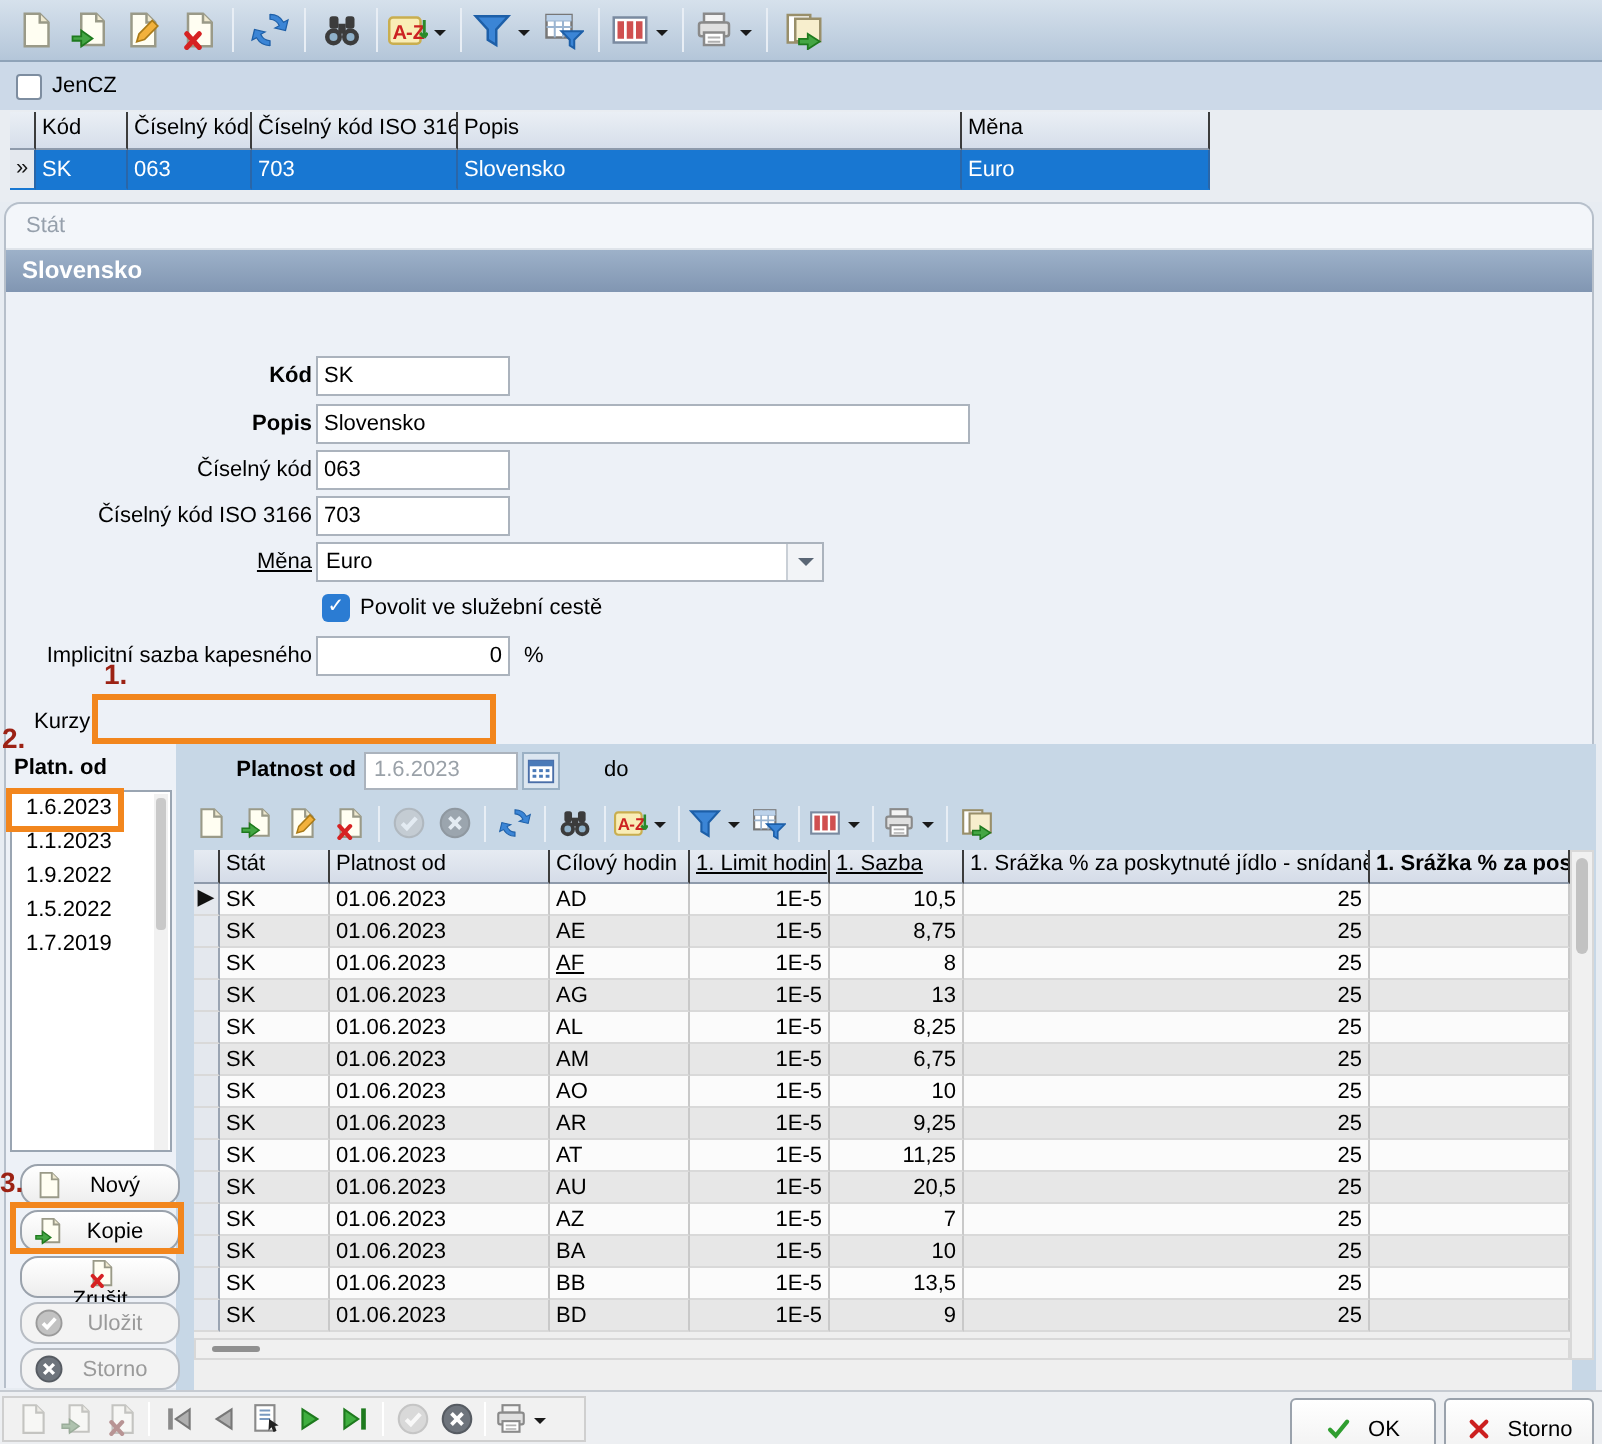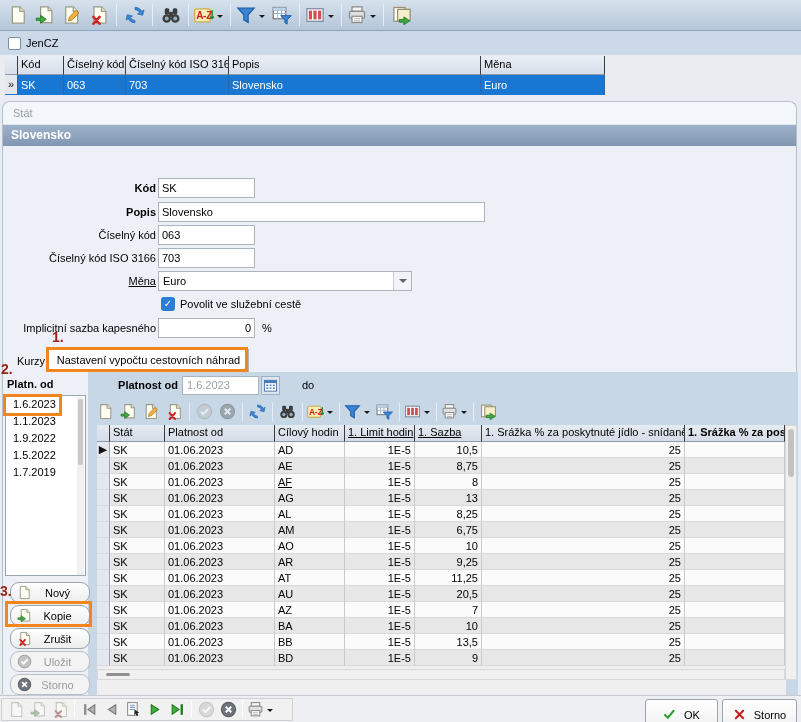--- a/index.html
+++ b/index.html
@@ -294,21 +294,20 @@
         <span class="chev"></span>
       </span>
   </div>
   <div class="ckon" style="left:158px; top:195px;">✓</div>
   <div class="abs" style="left:177px; top:194px; height:17px; line-height:17px;">Povolit ve služební cestě</div>
   <div class="flbl" style="top:216px">Implicitní sazba kapesného</div>
   <input class="fin" style="left: 155px; top: 216px; width: 97px; text-align: right;" value="0">
   <div class="abs" style="left:259px; top:216px; height:20px; line-height:20px;">%</div>
 
   <div class="tab0">Kurzy</div>
-  <div class="tab1">Nastavení vypočtu cestovních náhrad</div>
 
   <div id="val-head">Platn. od</div>
   <div id="val-list">
     <div class="vitem">1.6.2023</div>
       <div class="vitem">1.1.2023</div>
       <div class="vitem">1.9.2022</div>
       <div class="vitem">1.5.2022</div>
       <div class="vitem">1.7.2019</div>
       <div id="val-scroll">
         <div id="val-thumb"></div>
@@ -657,21 +656,21 @@
     <div class="sbtn" style="top: 503px;">
       <span class="ic">
         <svg viewBox="0 0 16 16">
           <path d="M4.5 1.5h6l3 3v9.5H4.5z" fill="#fffef2" stroke="#9a9a88"></path>
           <path d="M10.5 1.5v3h3" fill="#eee8cf" stroke="#9a9a88"></path>
           <path d="M1 10.5h3.5V8.2L9 11.4l-4.5 3.2v-2.3H1z" fill="#44a644" stroke="#1e7a1e" stroke-width="0.7"></path>
         </svg>
       </span>
       <span class="sl">Kopie</span>
     </div>
-    <div class="sbtn" style="top: 526px;">
+    <div class="sbtn" style="top: 526px; flex-direction: column;">
       <span class="ic">
         <svg viewBox="0 0 16 16">
           <path d="M4 1.5h6l3.5 3.5v9.5H4z" fill="#fffef2" stroke="#9a9a88"></path>
           <path d="M10 1.5V5h3.5" fill="#eee8cf" stroke="#9a9a88"></path>
           <path d="M3.5 9.5l5 5.5M8.5 9.5l-5 5.5" stroke="#d62222" stroke-width="2" stroke-linecap="round"></path>
         </svg>
       </span>
       <span class="sl">Zrušit</span>
     </div>
     <div class="sbtn dis" style="top: 549px;">

